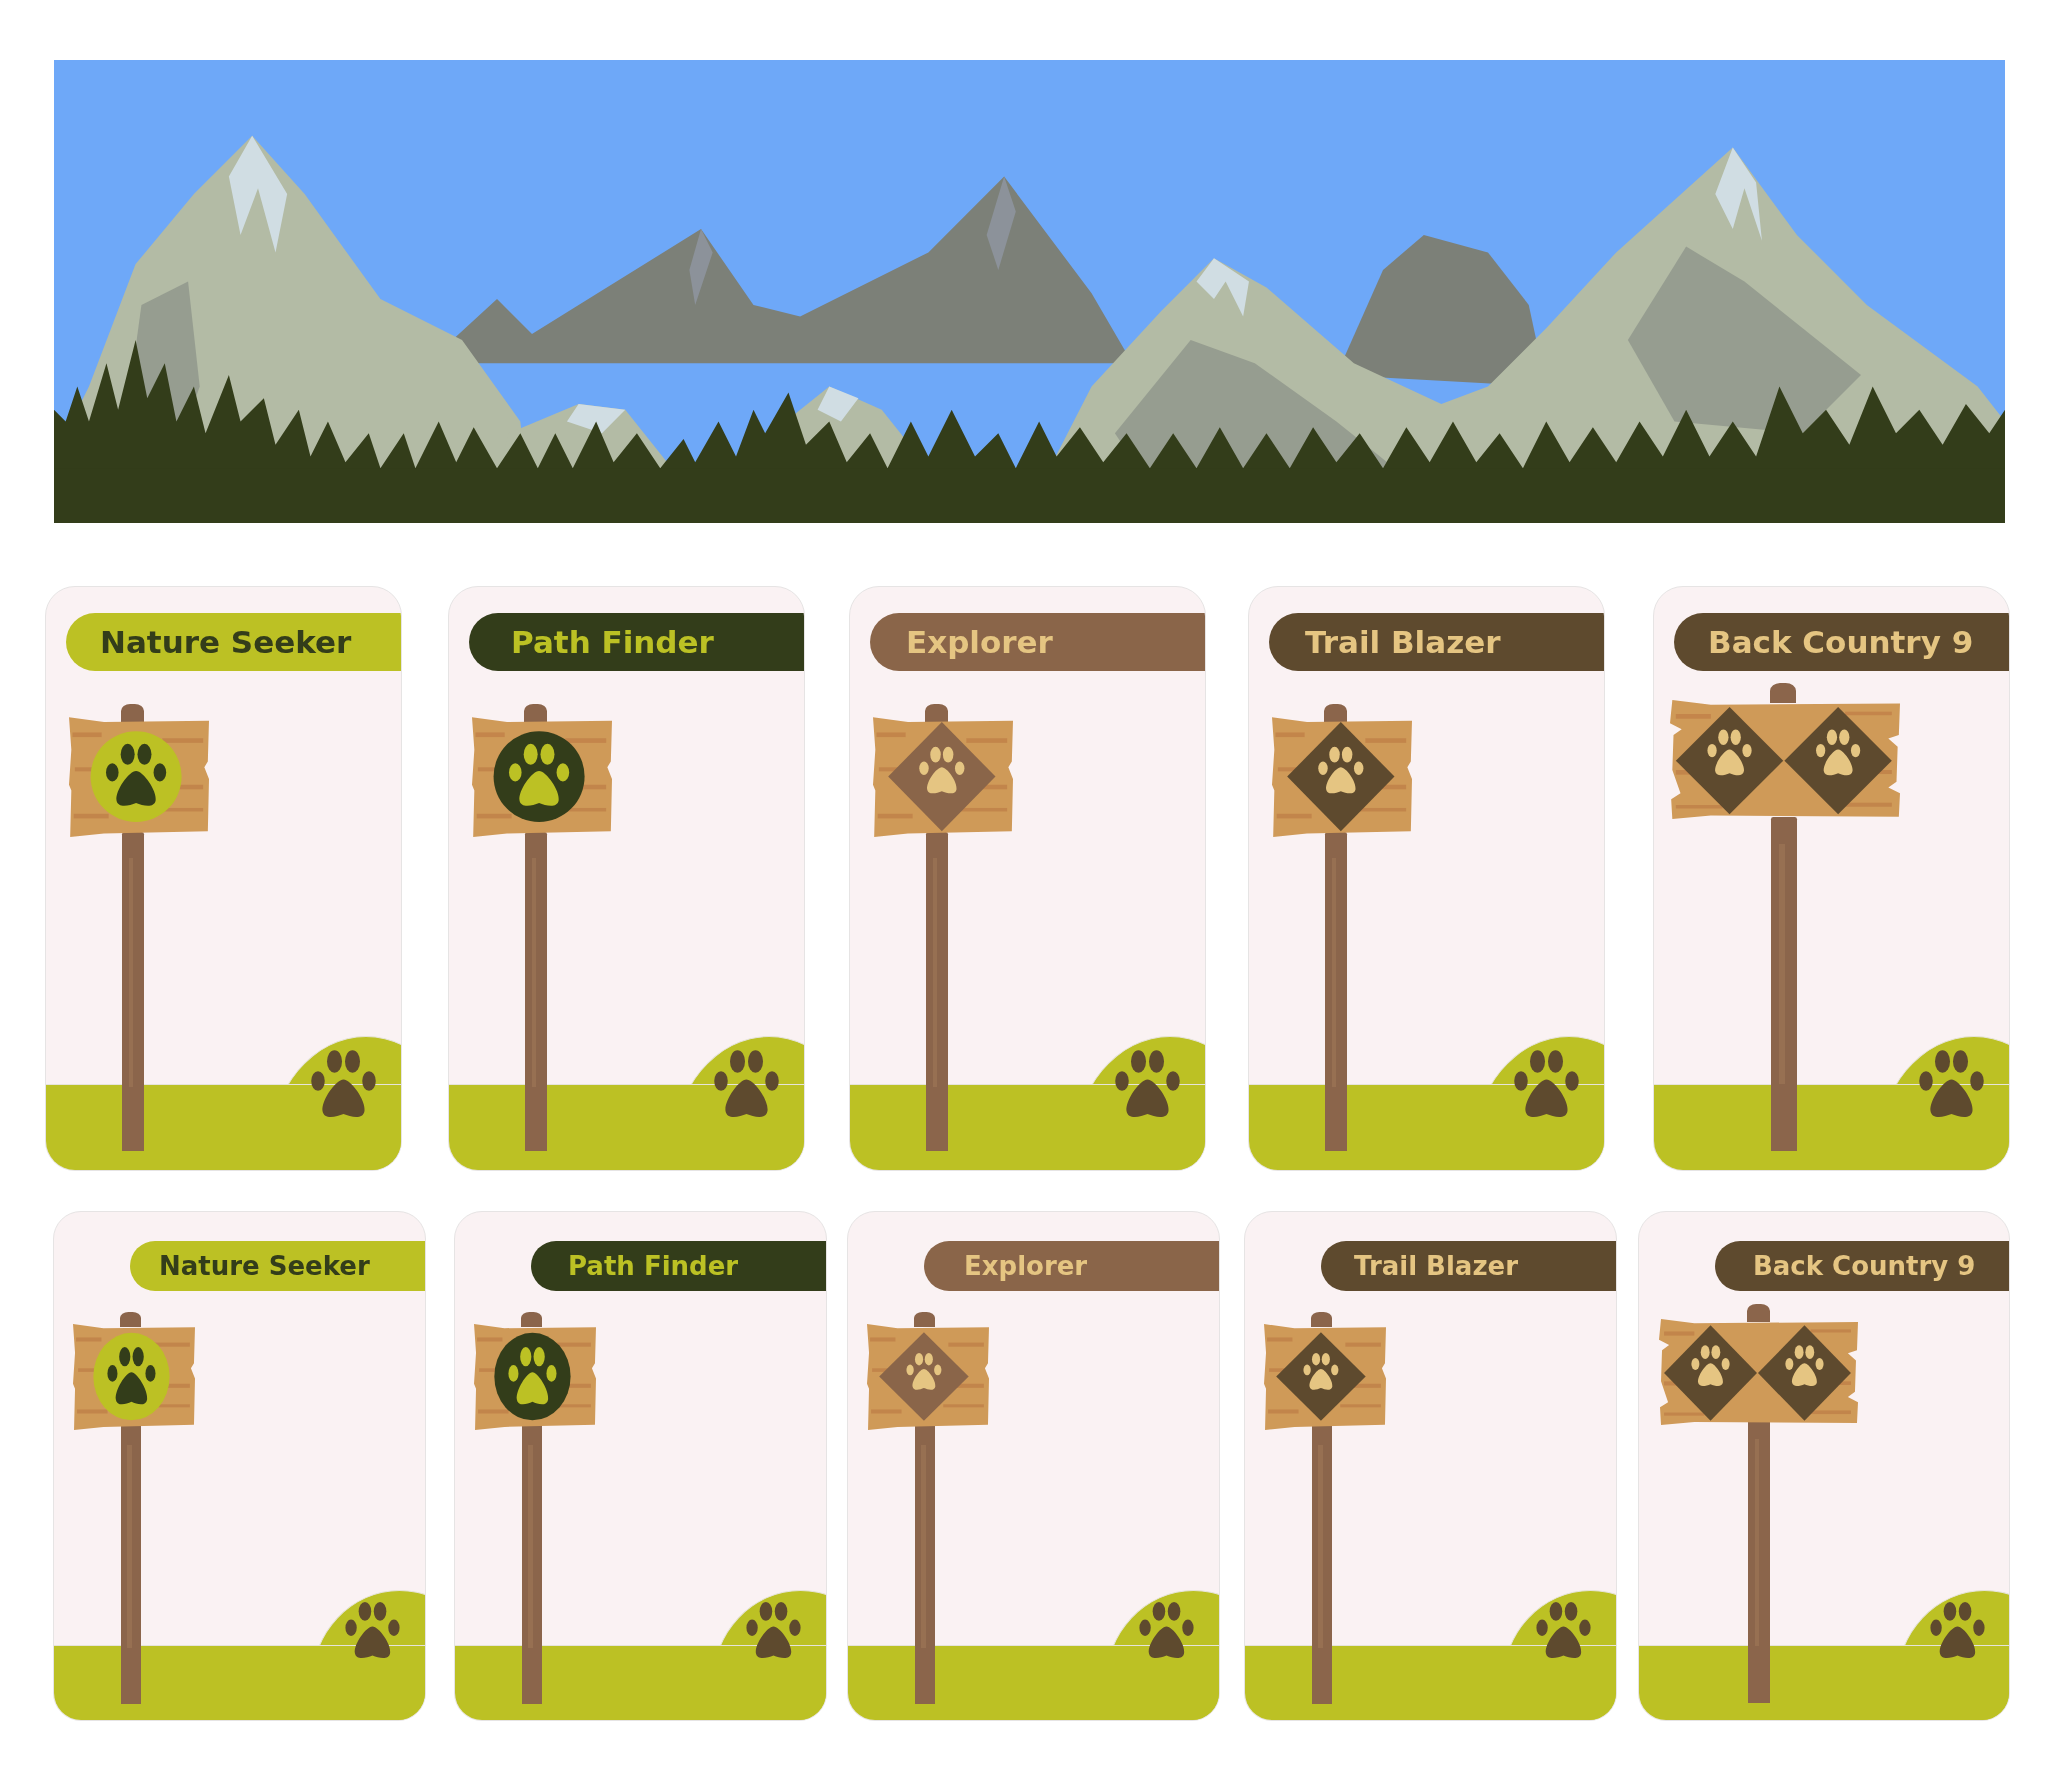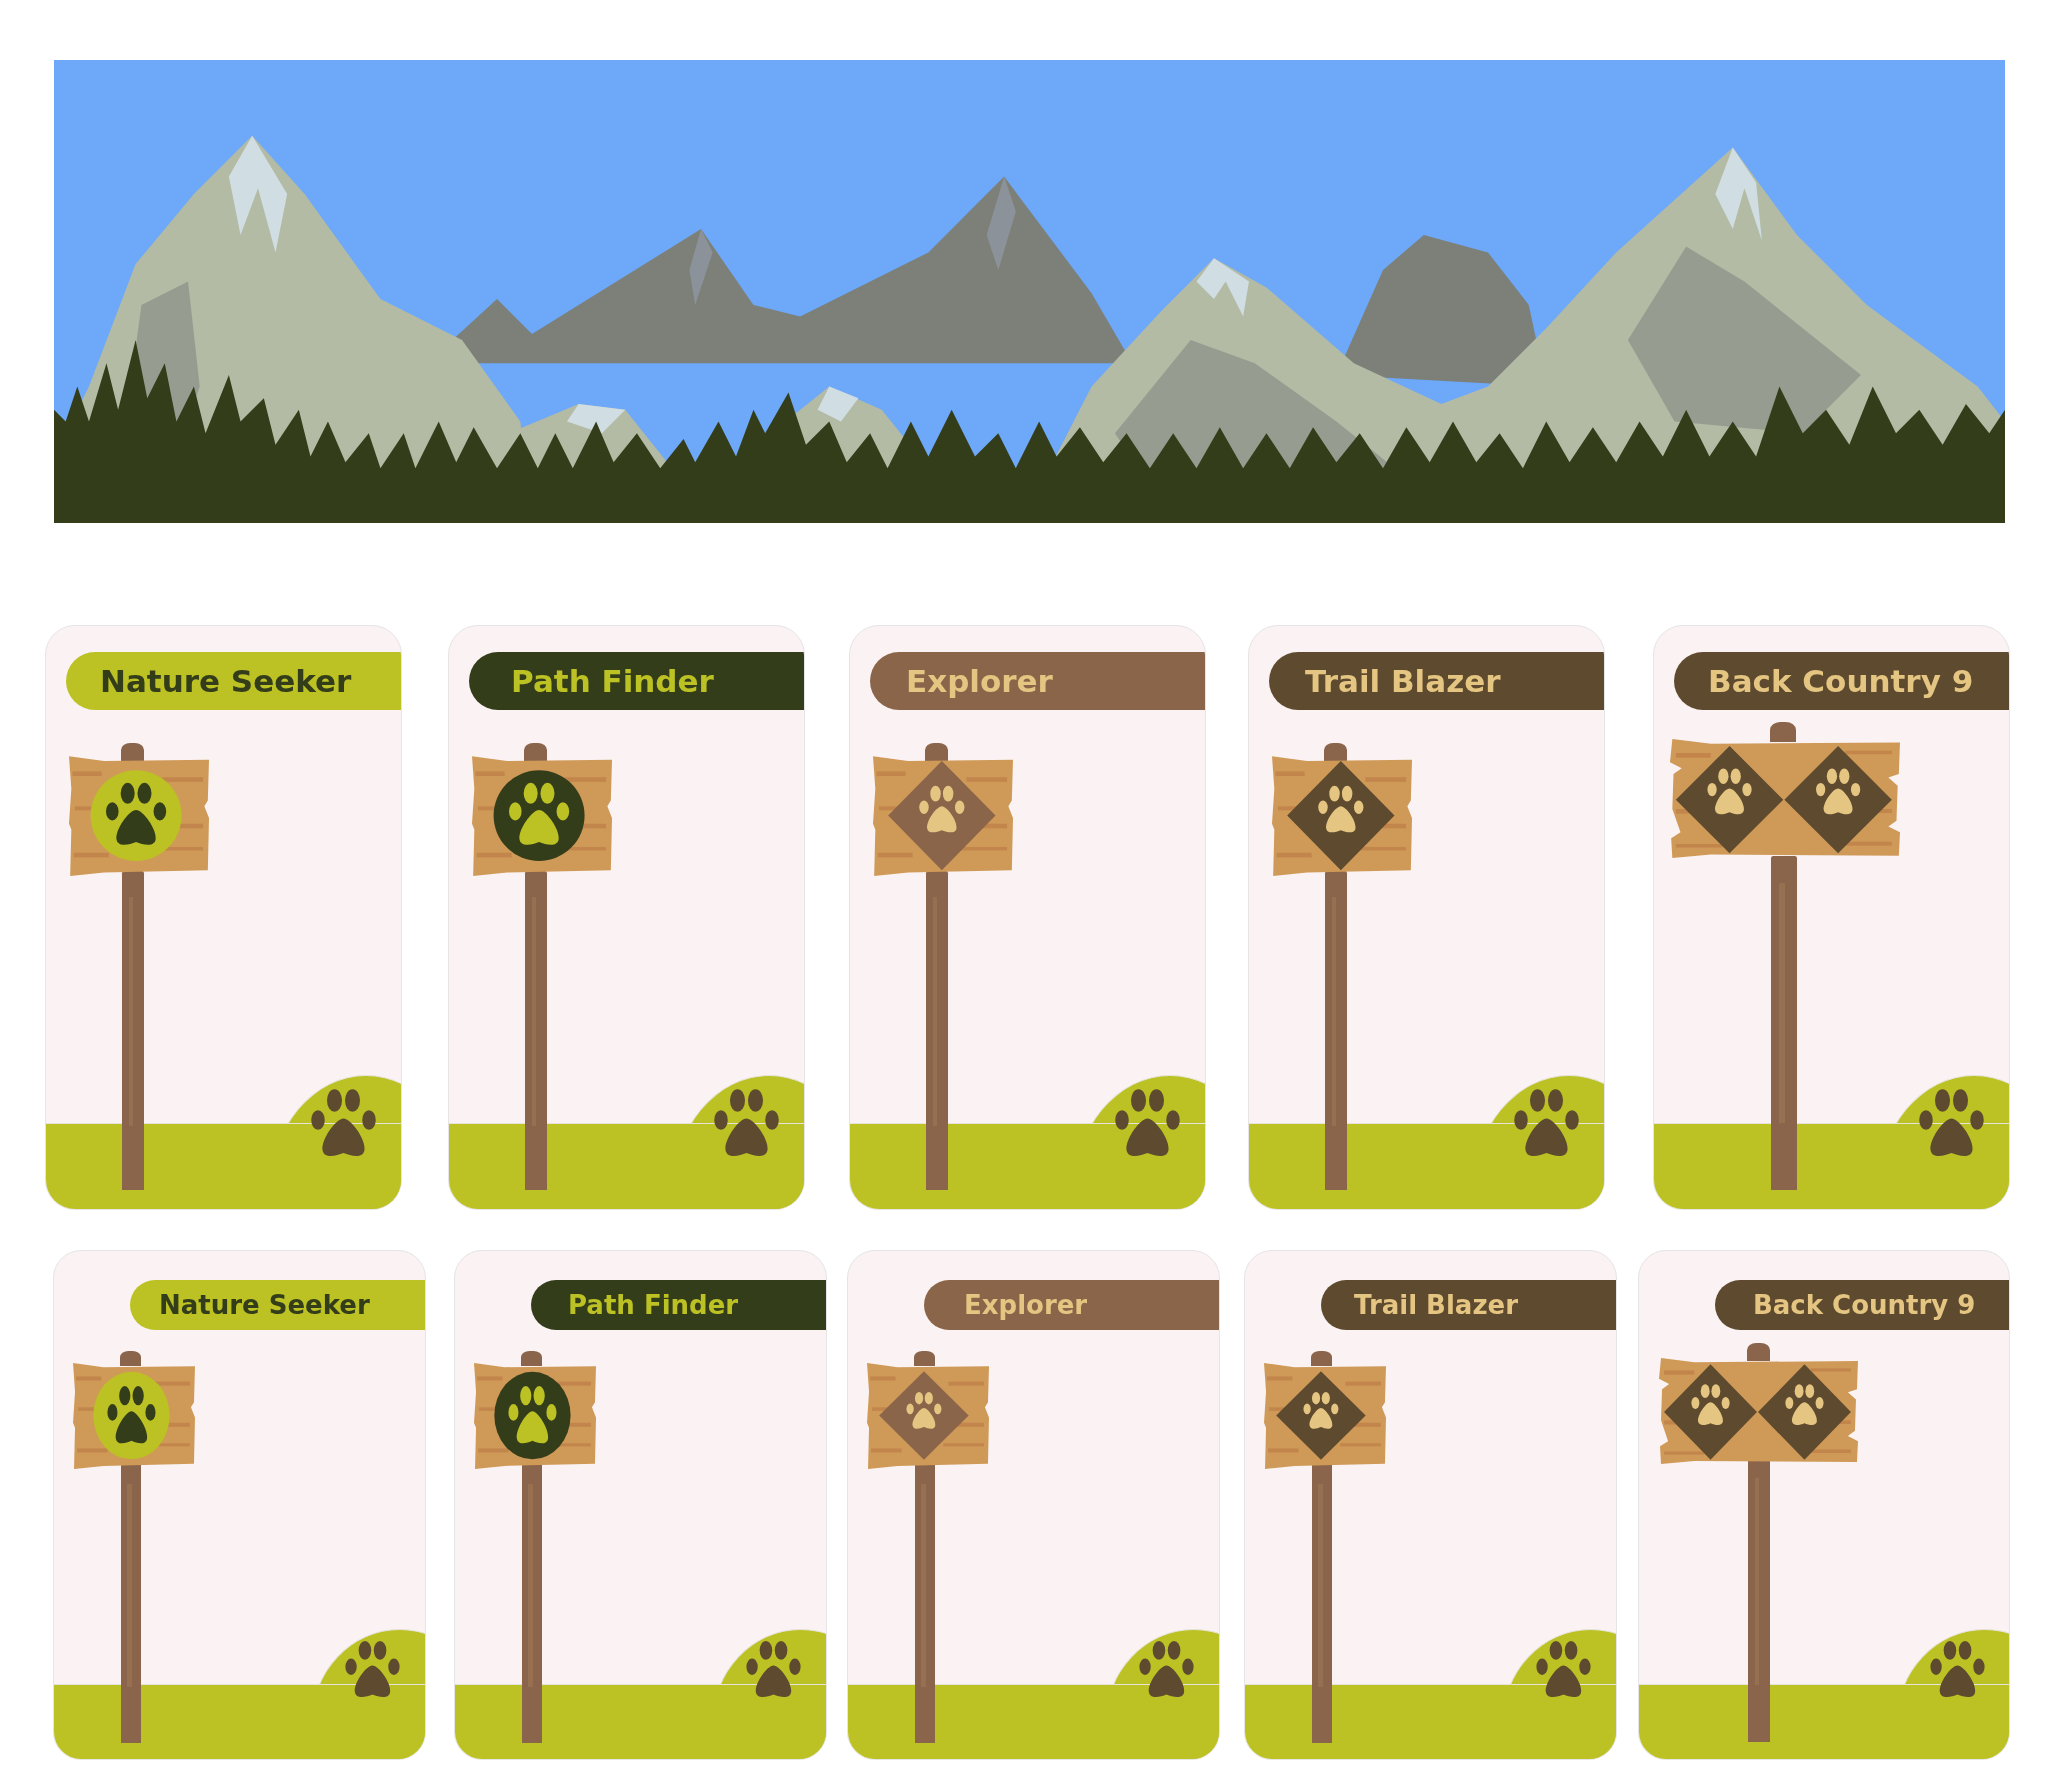--- a/index.html
+++ b/index.html
@@ -8,21 +8,20 @@
     background: #ffffff;
     font-family: "DejaVu Sans", "Liberation Sans", sans-serif;
   }
   .scene { position: absolute; left: 54px; top: 60px; width: 1951px; height: 463px; overflow: hidden; }
   .scene svg { display: block; width: 100%; height: 100%; }
 
   .card {
     position: absolute; box-sizing: border-box;
     background: #FAF2F3; border: 1.7px solid #E6E4E4;
     overflow: hidden;
-    margin-top: 39px;
   }
   .card .ground { position: absolute; left: 0; right: 0; bottom: 0; background: #BCC124; border-top: 1.7px solid #E6E4DA; }
   .card .hill { position: absolute; background: #BCC124; border: 1.7px solid #E6E4DA; border-radius: 50% 50% 0 0; }
   .card .paw-ground { position: absolute; }
   .banner {
     position: absolute; right: 0; box-sizing: border-box;
     display: flex; align-items: center; font-weight: bold; white-space: nowrap;
   }
   .post { position: absolute; background: #8B654B; border-radius: 2.3px 2.3px 0 0; }
   .post::after { content: ""; position: absolute; left: 30%; width: 22%; top: 8%; bottom: 20%; background: #9C7555; opacity: .7; }

